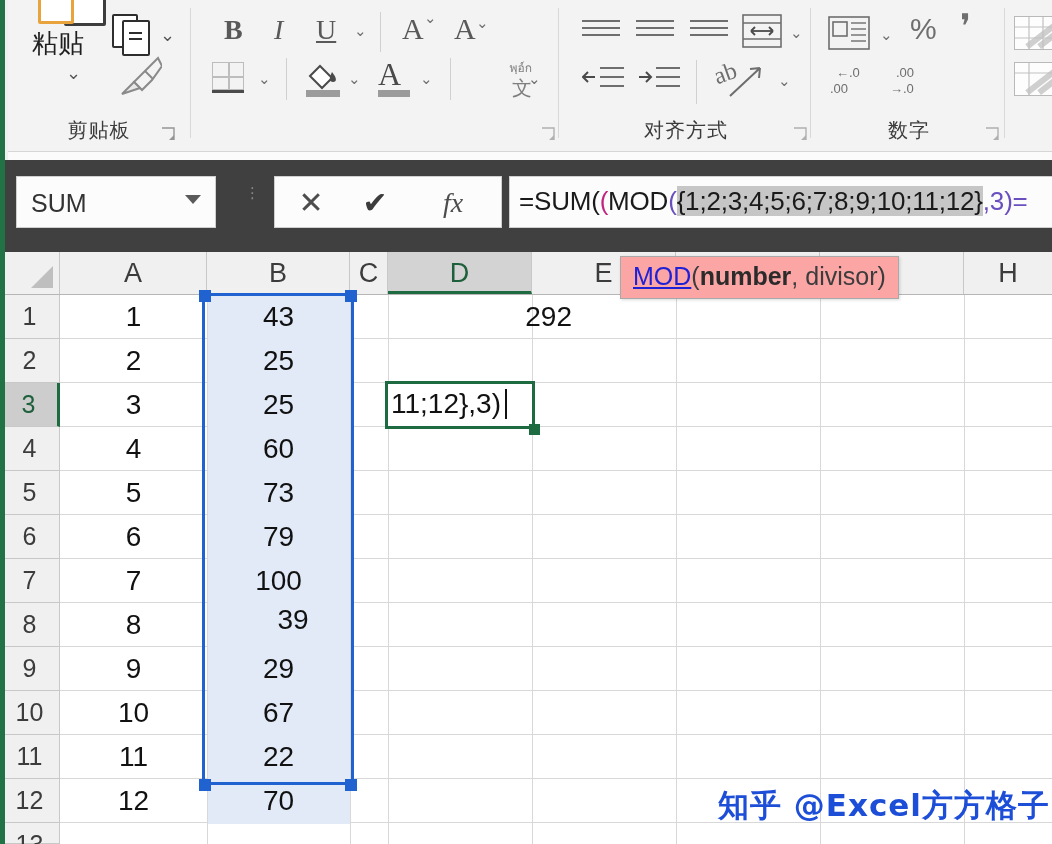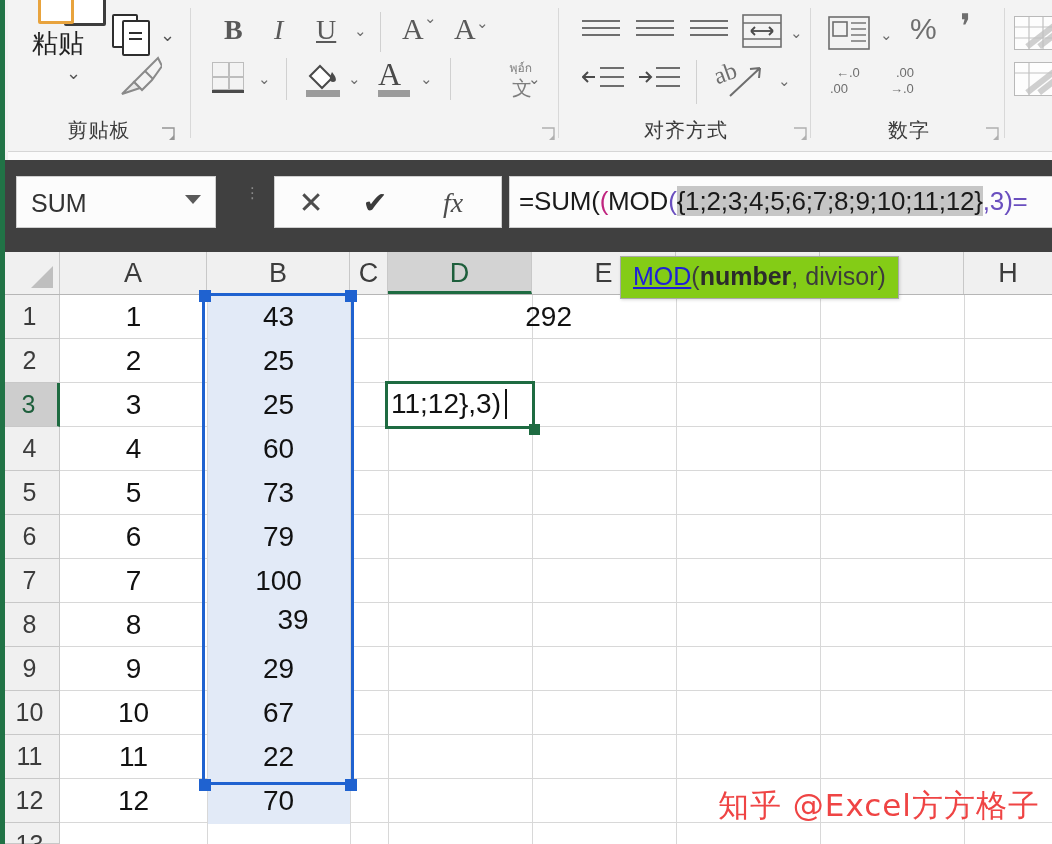--- a/index.html
+++ b/index.html
@@ -325,42 +325,43 @@
     margin-left: 4px;
   }
   .fillhandle {
     position: absolute; width: 11px; height: 11px;
     background: #1e6b41; z-index: 13;
   }
 
   
   .tooltip {
     position: absolute;
-    background: #84cc16;
+    background: #fca5a5;
     border: 1px solid #a9a9a9;
     box-shadow: 1px 1px 3px rgba(0,0,0,0.15);
     padding: 5px 12px 7px 12px;
     font-size: 25px;
     color: #3c3c3c;
     white-space: pre;
     z-index: 25;
     font-family: "Liberation Sans", sans-serif;
   }
   .tooltip .fn { color: #1f21d6; text-decoration: underline; }
   .tooltip .arg-bold { font-weight: bold; color: #2b2b2b; }
 
   
   .watermark {
     position: absolute;
     font-size: 31px;
-    color: #ef4444;
+    color: #1d4ed8;
     white-space: pre;
     z-index: 20;
     font-family: "DejaVu Sans", sans-serif;
     letter-spacing: 1px;
+    font-weight: bold;
   }
 </style>
 </head>
 <body>
 
 <div id="app">
 
   <div class="left-edge"></div>
   <div class="left-edge-2"></div>
 

